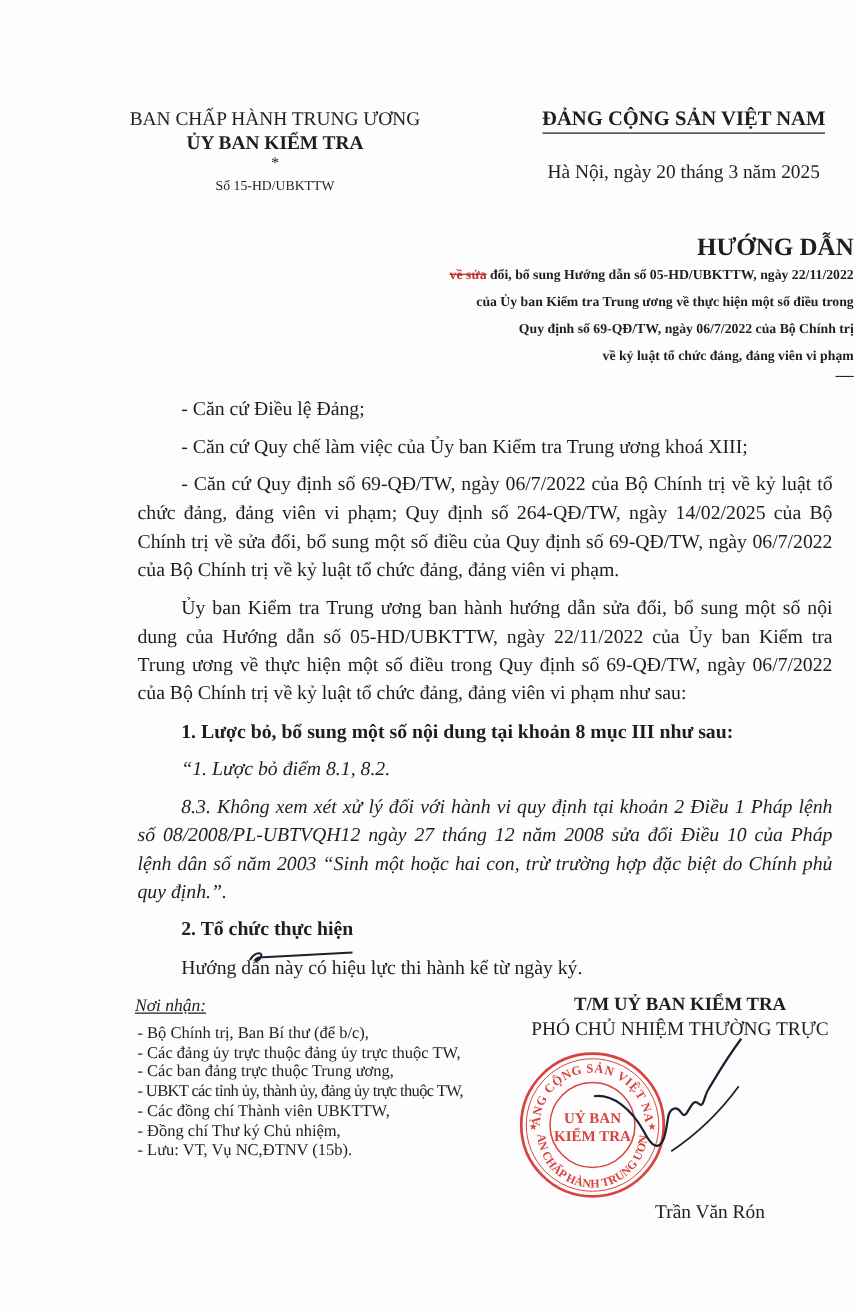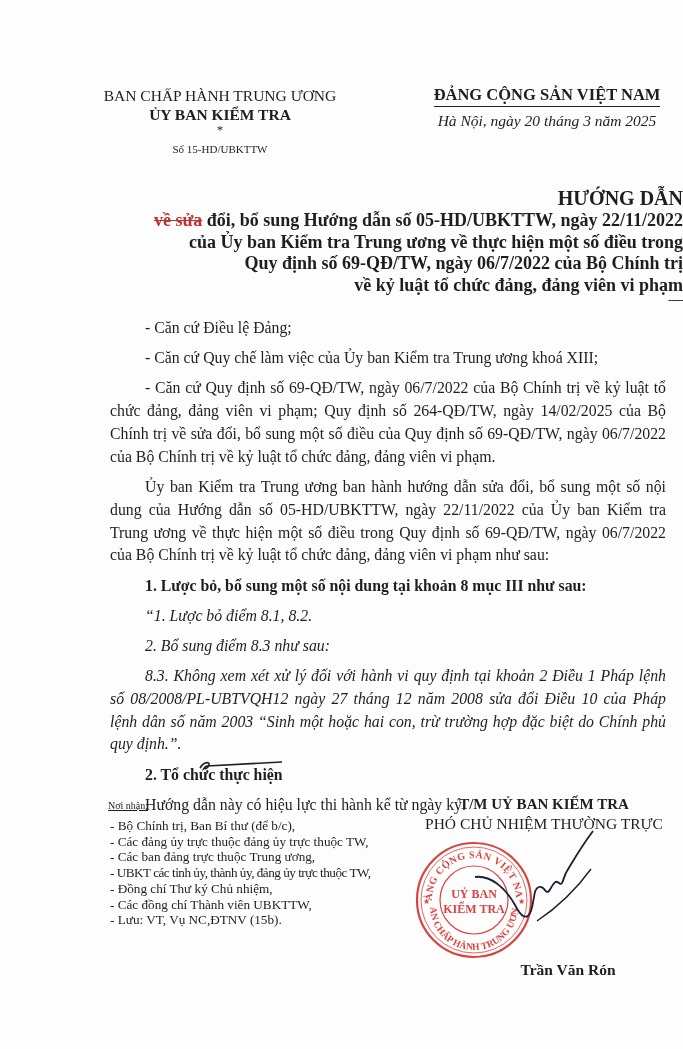--- a/index.html
+++ b/index.html
@@ -8,43 +8,43 @@
     font-family:"Liberation Serif","DejaVu Serif",serif; color:#1e1e22;
   }
   .abs { position:absolute; }
   .hdr-left { left:100px; top:86px; width:240px; text-align:center; }
   .hdr-left .l1 { font-size:15.5px; line-height:19px; }
   .hdr-left .l2 { font-size:15.5px; font-weight:bold; line-height:19px; }
   .hdr-left .star { font-size:13px; line-height:12px; }
   .hdr-left .l3 { font-size:11px; line-height:26px; }
   .hdr-right { left:412px; top:84px; width:270px; text-align:center; }
   .hdr-right .party { font-size:16.5px; font-weight:bold; line-height:22px; display:inline-block; border-bottom:1.3px solid #222; padding-bottom:0; }
-  .hdr-right .date { font-size:15.5px; font-style:italic; line-height:24px; margin-top:2px; }
+  .hdr-right .date { font-size:15.5px; line-height:24px; margin-top:19px; }
 
   .title { left:0; width:683px; top:186px; text-align:right; }
   .title .main { font-size:20px; font-weight:bold; line-height:24px; }
-  .title .sub { font-size:18px; font-weight:bold; line-height:21.5px;padding-left:37px; }
+  .title .sub { font-size:11px; font-weight:bold; line-height:21.5px;padding-left:37px; }
   .strike { color:#b33; text-decoration:line-through; text-decoration-color:#b33; }
   .title .sep { font-size:12px; line-height:8px; letter-spacing:-1px; }
 
   .body { left:110px; width:556px; top:317px; font-size:15.8px; line-height:22.8px; text-align:justify; }
   .body p { margin:0 0 7.4px 0; }
   .indent { text-indent:35px; }
   .bold { font-weight:bold; }
   .ital { font-style:italic; }
 
   .recip { left:108px; top:796px; width:300px; }
-  .recip .label { font-size:10px; text-decoration:underline; line-height:20px; }
+  .recip .label { font-size:14px; font-style:italic; text-decoration:underline; line-height:20px; }
   .recip ul { list-style:none; margin:2px 0 0 2px; padding:0; font-size:13.2px; line-height:15.7px; }
   .recip ul li.cond { letter-spacing:-0.5px; }
 
   .sign { left:408px; top:794px; width:272px; text-align:center; }
   .sign .l1 { font-size:15px; font-weight:bold; line-height:20px; }
   .sign .l2 { font-size:15.5px; line-height:20px; }
-  .sign .name { font-size:15.5px; font-weight:bold; position:absolute; top:167px; left:60px; width:200px; text-align:center; }
+  .sign .name { font-size:15.5px; font-weight:normal; position:absolute; top:167px; left:60px; width:200px; text-align:center; }
 
   .stamp { left:414px; top:840px; width:120px; height:120px; }
   .sig { left:475px; top:825px; width:120px; height:110px; }
   .sig-small { left:198px; top:757px; width:85px; height:14px; }
 </style>
 </head>
 <body>
 
 <div class="abs hdr-left">
   <div class="l1">BAN CHẤP HÀNH TRUNG ƯƠNG</div>
@@ -67,39 +67,38 @@
   <div class="sep">-----</div>
 </div>
 
 <div class="abs body">
   <p class="indent">- Căn cứ Điều lệ Đảng;</p>
   <p class="indent">- Căn cứ Quy chế làm việc của Ủy ban Kiểm tra Trung ương khoá XIII;</p>
   <p class="indent">- Căn cứ Quy định số 69-QĐ/TW, ngày 06/7/2022 của Bộ Chính trị về kỷ luật tổ chức đảng, đảng viên vi phạm; Quy định số 264-QĐ/TW, ngày 14/02/2025 của Bộ Chính trị về sửa đổi, bổ sung một số điều của Quy định số 69-QĐ/TW, ngày 06/7/2022 của Bộ Chính trị về kỷ luật tổ chức đảng, đảng viên vi phạm.</p>
   <p class="indent">Ủy ban Kiểm tra Trung ương ban hành hướng dẫn sửa đổi, bổ sung một số nội dung của Hướng dẫn số 05-HD/UBKTTW, ngày 22/11/2022 của Ủy ban Kiểm tra Trung ương về thực hiện một số điều trong Quy định số 69-QĐ/TW, ngày 06/7/2022 của Bộ Chính trị về kỷ luật tổ chức đảng, đảng viên vi phạm như sau:</p>
   <p class="indent bold">1. Lược bỏ, bổ sung một số nội dung tại khoản 8 mục III như sau:</p>
   <p class="indent ital">“1. Lược bỏ điểm 8.1, 8.2.</p>
-  <p class="indent ital">2. Bổ sung điểm 8.3 như sau:</p>
   <p class="indent ital">8.3. Không xem xét xử lý đối với hành vi quy định tại khoản 2 Điều 1 Pháp lệnh số 08/2008/PL-UBTVQH12 ngày 27 tháng 12 năm 2008 sửa đổi Điều 10 của Pháp lệnh dân số năm 2003 “Sinh một hoặc hai con, trừ trường hợp đặc biệt do Chính phủ quy định.”.</p>
   <p class="indent bold">2. Tổ chức thực hiện</p>
   <p class="indent">Hướng dẫn này có hiệu lực thi hành kể từ ngày ký.</p>
 </div>
 
 <svg class="abs sig-small" viewBox="0 0 85 14">
   <path d="M2 11 C 6 4, 14 4, 10 10 C 7 13, 4 11, 9 9 L 84 5" stroke="#1e1e2e" stroke-width="1.6" fill="none"></path>
 </svg>
 
 <div class="abs recip">
   <div class="label">Nơi nhận:</div>
   <ul>
     <li>- Bộ Chính trị, Ban Bí thư (để b/c),</li>
     <li>- Các đảng ủy trực thuộc đảng ủy trực thuộc TW,</li>
     <li>- Các ban đảng trực thuộc Trung ương,</li>
     <li class="cond">- UBKT các tỉnh ủy, thành ủy, đảng ủy trực thuộc TW,</li>
+    <li>- Các đồng chí Thành viên UBKTTW,</li>
     <li>- Đồng chí Thư ký Chủ nhiệm,</li>
-    <li>- Các đồng chí Thành viên UBKTTW,</li>
     <li>- Lưu: VT, Vụ NC,ĐTNV (15b).</li>
   </ul>
 </div>
 
 <div class="abs sign">
   <div class="l1">T/M UỶ BAN KIỂM TRA</div>
   <div class="l2">PHÓ CHỦ NHIỆM THƯỜNG TRỰC</div>
   <div class="name">Trần Văn Rón</div>
 </div>
 

